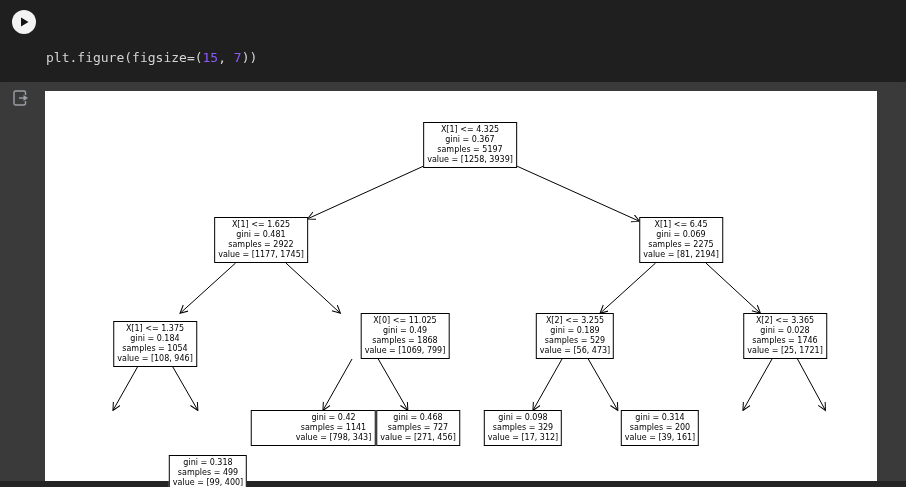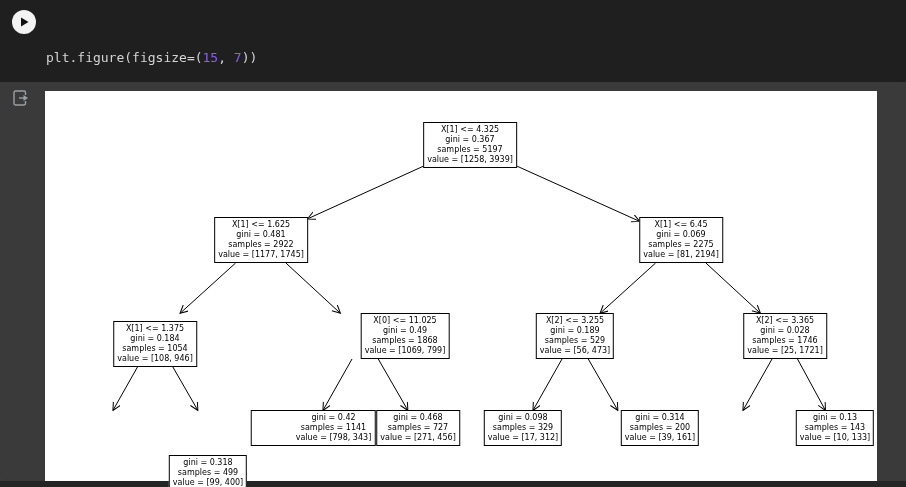--- a/index.html
+++ b/index.html
@@ -136,22 +136,17 @@
         <div class="tree-node" style="left: 478px; top: 319px;">
           <div>gini = 0.098</div>
           <div>samples = 329</div>
           <div>value = [17, 312]</div>
         </div>
         <div class="tree-node" style="left: 583px; top: 319px; margin-left: 32px;">
           <div>gini = 0.314</div>
           <div>samples = 200</div>
           <div>value = [39, 161]</div>
         </div>
-        <div class="tree-node" style="left: 790px; top: 319px;">
-          <div>gini = 0.13</div>
-          <div>samples = 143</div>
-          <div>value = [10, 133]</div>
-        </div>
       </div>
   </div>
 
   <div class="bottom-strip"></div>
 </div>
 
 </body></html>

